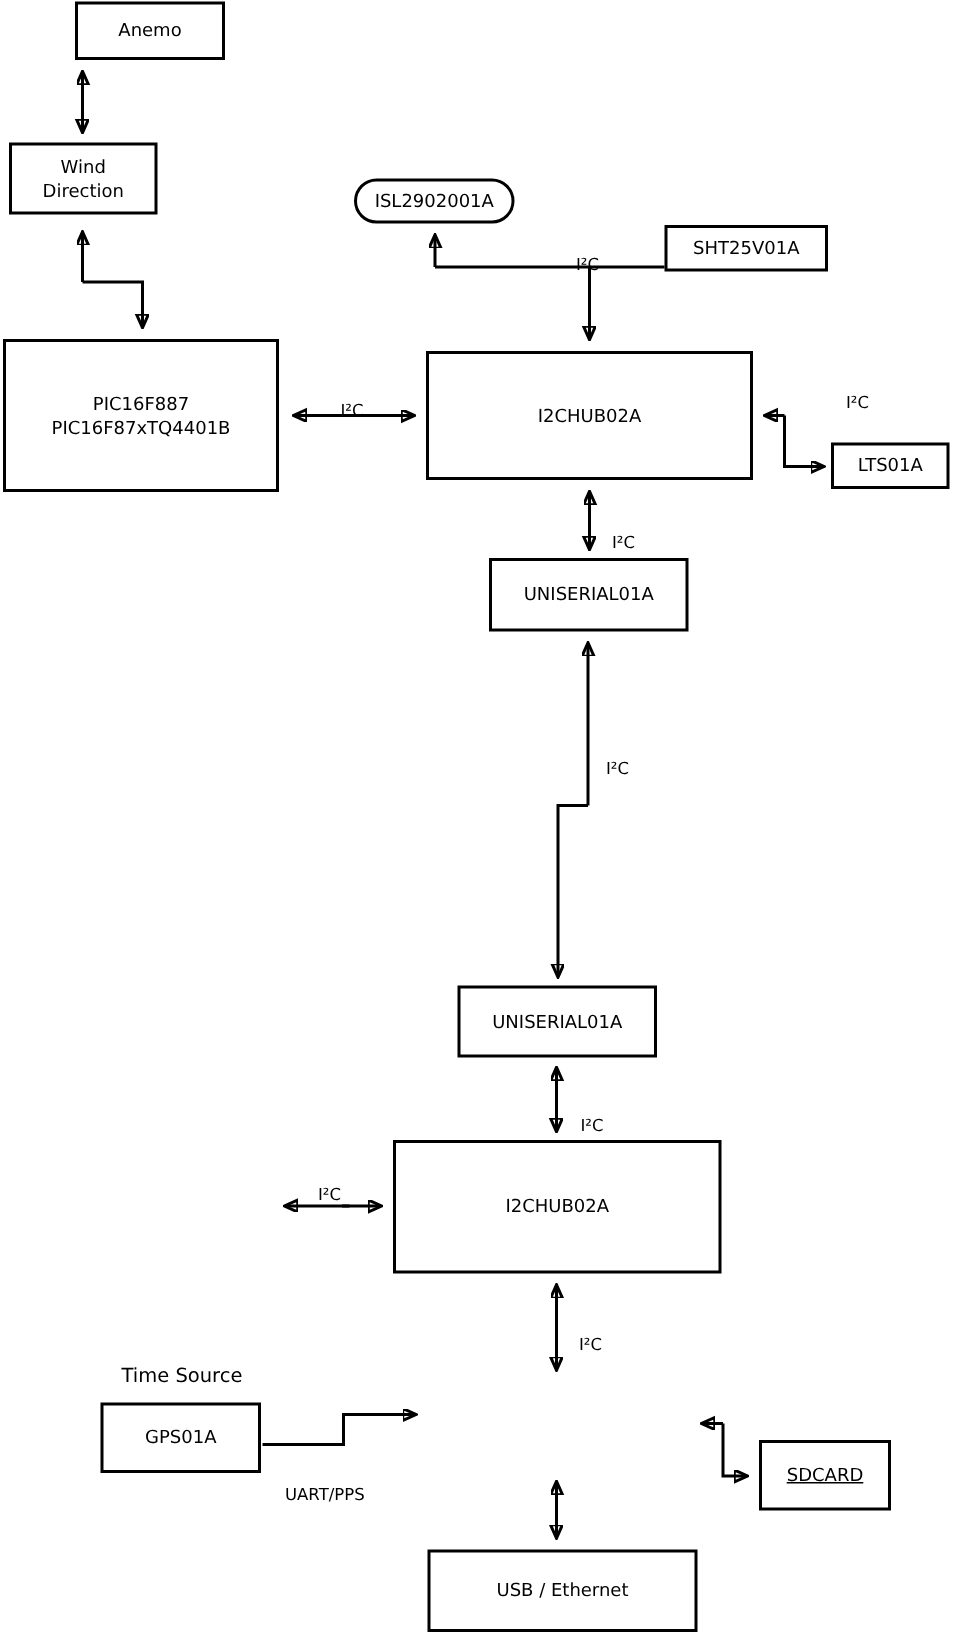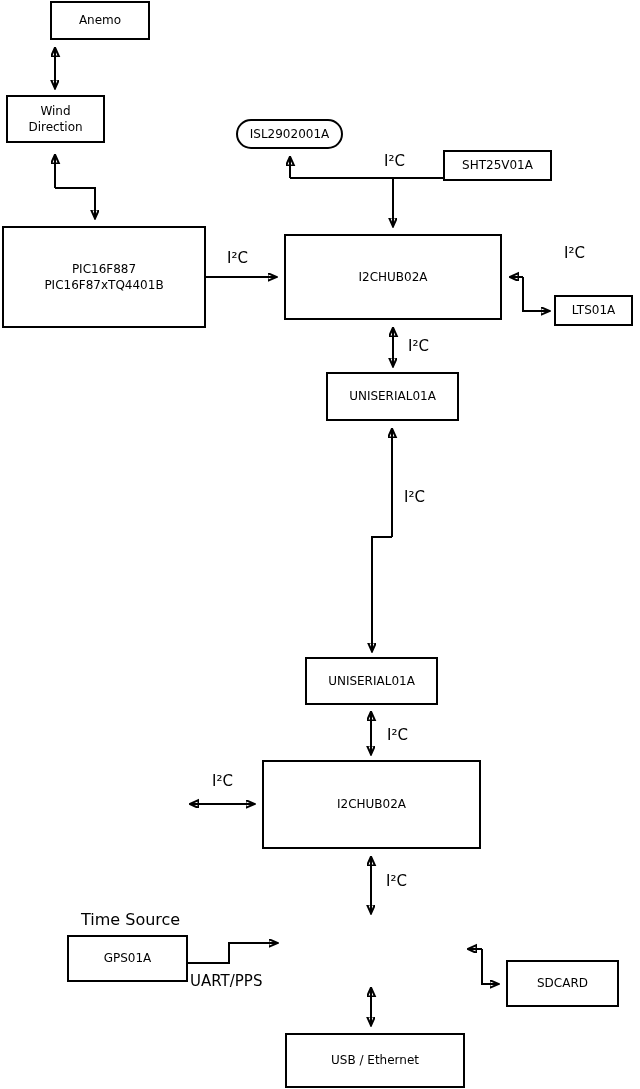--- a/index.html
+++ b/index.html
@@ -25,28 +25,29 @@
     justify-content: center;
     text-align: center;
     font-size: 12px;
     color: #000000;
     line-height: 1.35;
     white-space: pre-line;
     z-index: 3;
   }
   .edge-label {
     position: absolute;
-    font-size: 15px;
+    font-size: 11px;
     color: #000000;
     white-space: nowrap;
     z-index: 4;
+    margin-top: 18px;
   }
   .free-label {
     position: absolute;
-    font-size: 16px;
+    font-size: 13px;
     color: #000000;
     white-space: nowrap;
     z-index: 4;
   }
   svg.wires {
     position: absolute;
     left: 0;
     top: 0;
     width: 640px;
     height: 1089px;
@@ -141,21 +142,21 @@
 
   <div class="node" style="left:6px; top:1px; width:100px; height:39px;margin-left:44px;">
     <span>Anemo</span>
   </div>
 
   <div class="node" style="left:6px; top:95px; width:99px; height:48px;">
     <span>Wind
 Direction</span>
   </div>
 
-  <div class="node" style="left:2px; top:226px; width:204px; height:102px;">
+  <div class="node" style="left:2px; top:226px; width:184px; height:102px;">
     <span>PIC16F887
 PIC16F87xTQ4401B</span>
   </div>
 
   <div class="node" style="left:236px; top:119px; width:107px; height:30px;border-radius:15px;">
     <span>ISL2902001A</span>
   </div>
 
   <div class="node" style="left:443px; top:118px; width:109px; height:31px;margin-top:32px;">
     <span>SHT25V01A</span>
@@ -175,26 +176,26 @@
 
   <div class="node" style="left:305px; top:657px; width:133px; height:48px;">
     <span>UNISERIAL01A</span>
   </div>
 
   <div class="node" style="left:262px; top:760px; width:219px; height:89px;">
     <span>I2CHUB02A</span>
   </div>
 
 
-  <div class="node" style="left:67px; top:935px; width:121px; height:47px;">
+  <div class="node" style="left:67px; top:935px; width:107px; height:47px;">
     <span>GPS01A</span>
   </div>
 
 
-  <div class="node" style="left:506px; top:960px; width:113px; height:47px;">
+  <div class="node" style="left:506px; top:960px; width:88px; height:47px;text-decoration:underline;">
     <span>SDCARD</span>
   </div>
 
   <div class="node" style="left:285px; top:1033px; width:180px; height:55px;">
     <span>USB / Ethernet</span>
   </div>
 
   <div class="edge-label" style="left:227px; top:249px;">I²C</div>
 
   <div class="edge-label" style="left:384px; top:152px;">I²C</div>

